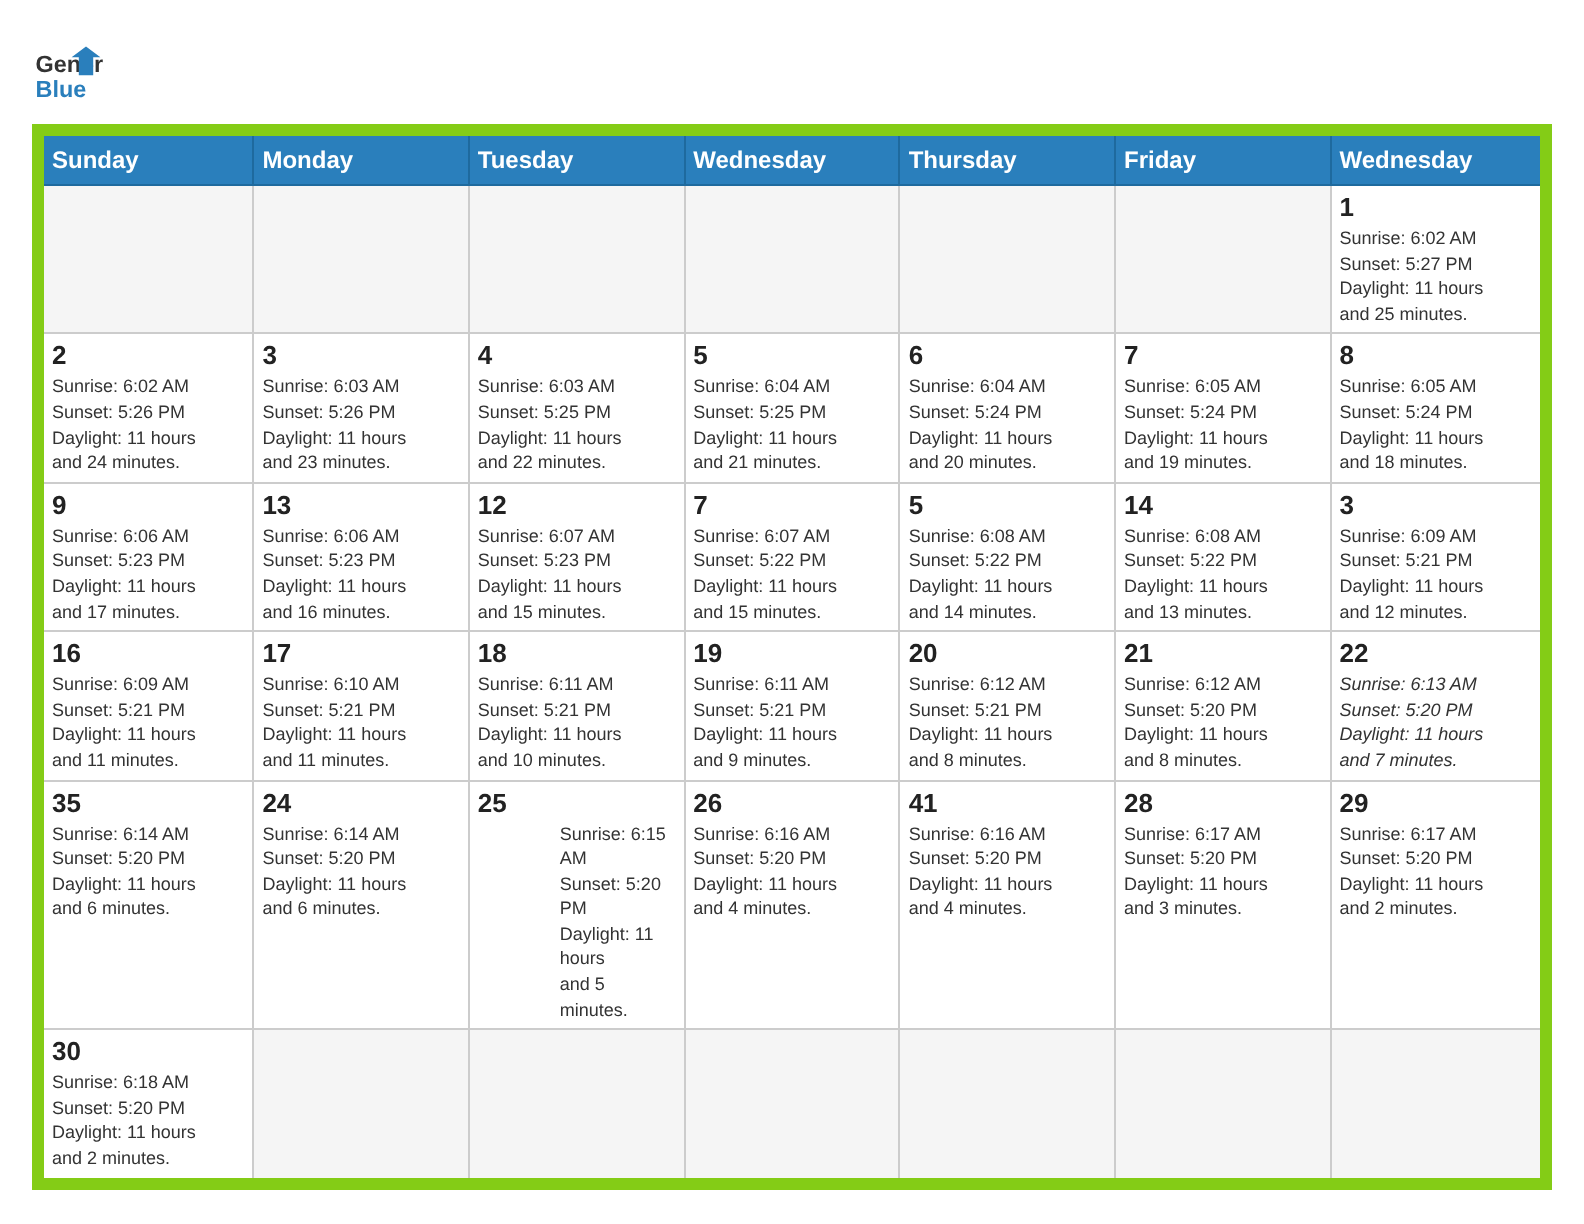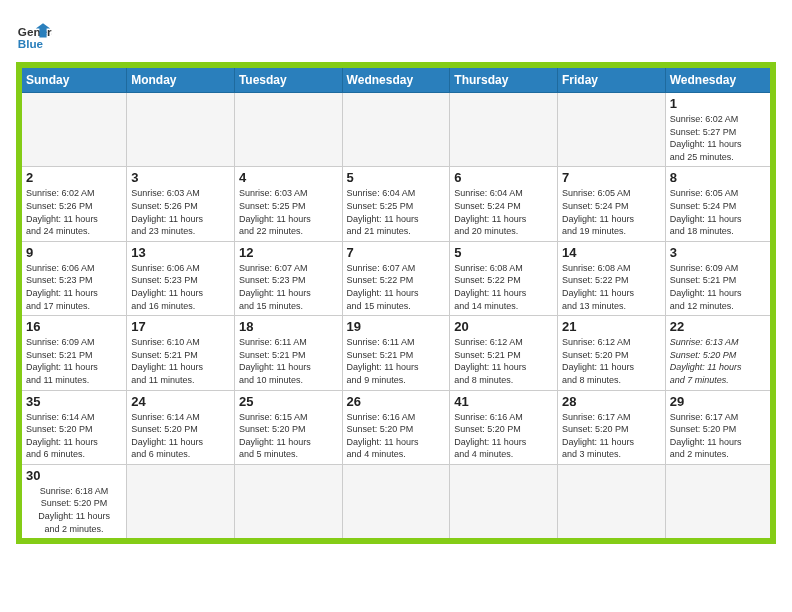--- a/index.html
+++ b/index.html
@@ -286,21 +286,21 @@
         </td>
         <td>
           <span class="day-num">24</span>
           <div class="day-info" style="white-space: pre-line;">Sunrise: 6:14 AM
 Sunset: 5:20 PM
 Daylight: 11 hours
 and 6 minutes.</div>
         </td>
         <td>
           <span class="day-num">25</span>
-          <div class="day-info" style="white-space: pre-line;">Sunrise: 6:15 AM
+          <div class="day-info" style="white-space: pre-line; margin-left: 41px;">Sunrise: 6:15 AM
 Sunset: 5:20 PM
 Daylight: 11 hours
 and 5 minutes.</div>
         </td>
         <td>
           <span class="day-num">26</span>
           <div class="day-info" style="white-space: pre-line;">Sunrise: 6:16 AM
 Sunset: 5:20 PM
 Daylight: 11 hours
 and 4 minutes.</div>
@@ -323,21 +323,21 @@
           <span class="day-num">29</span>
           <div class="day-info" style="white-space: pre-line;">Sunrise: 6:17 AM
 Sunset: 5:20 PM
 Daylight: 11 hours
 and 2 minutes.</div>
         </td>
       </tr>
       <tr class="week-row">
         <td>
           <span class="day-num">30</span>
-          <div class="day-info" style="white-space: pre-line; text-align: center;">Sunrise: 6:18 AM
+          <div class="day-info" style="white-space: pre-line;">Sunrise: 6:18 AM
 Sunset: 5:20 PM
 Daylight: 11 hours
 and 2 minutes.</div>
         </td>
         <td class="empty"></td>
         <td class="empty"></td>
         <td class="empty"></td>
         <td class="empty"></td>
         <td class="empty"></td>
         <td class="empty"></td>

